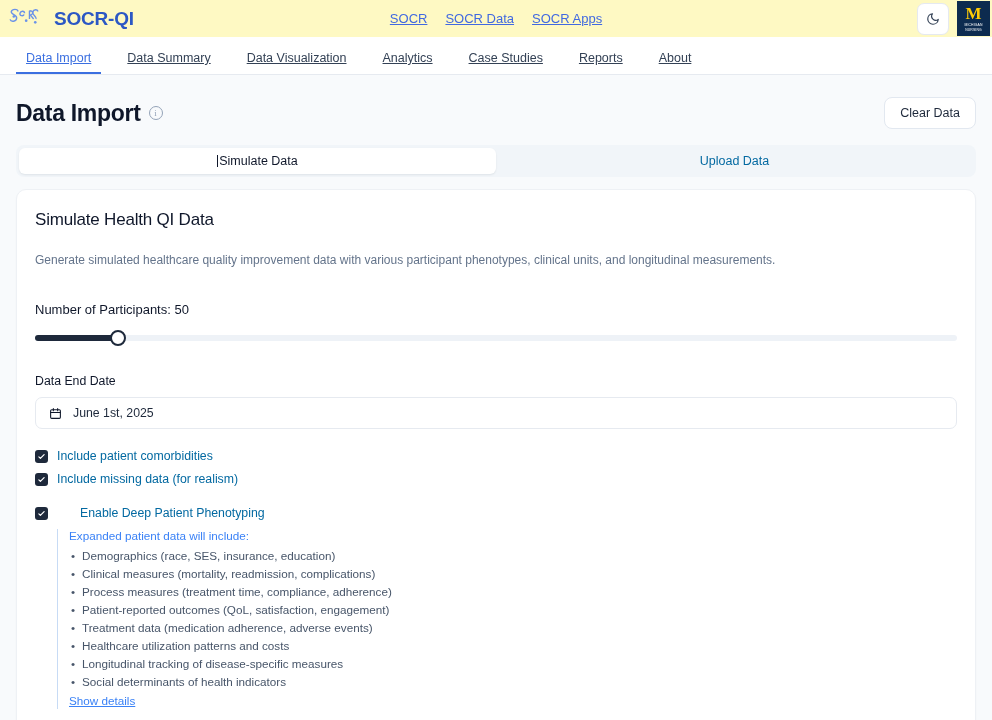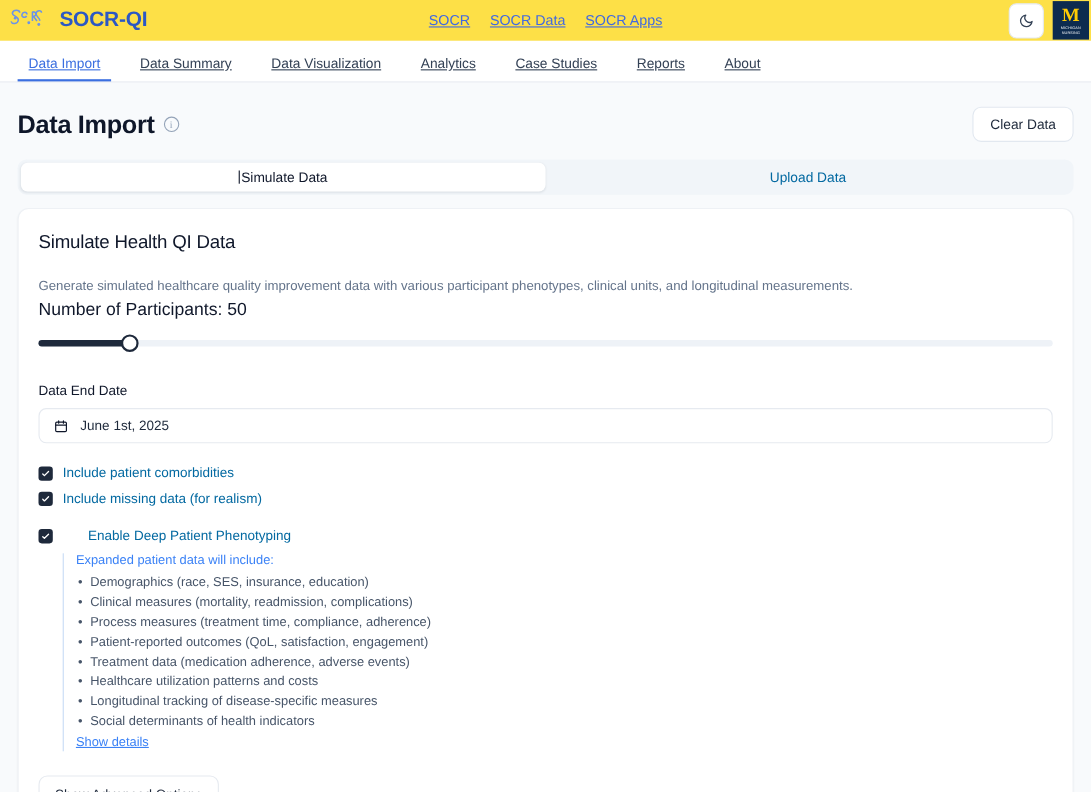--- a/index.html
+++ b/index.html
@@ -7,21 +7,21 @@
     width: 992px; height: 720px;
     background: #f8fafc;
     font-family: "Liberation Sans", sans-serif;
     color: #0f172a;
     overflow: hidden;
   }
 
   
   .topbar {
     height: 37px;
-    background: #fde047;
+    background: #fef9c3;
     display: flex;
     align-items: center;
     position: relative;
     padding: 0 0 0 8px;
   }
   .brand { display: flex; align-items: center; gap: 8px; }
   .brand-logo { width: 38px; height: 28px; display: block; }
   .brand-name {
     font-size: 19px; font-weight: bold; color: #2c58c4;
     letter-spacing: -0.2px;
@@ -122,21 +122,21 @@
     margin: 12px 16px 0 16px;
     background: #ffffff;
     border: 1px solid #eef1f5;
     border-radius: 10px;
     padding: 20px 18px 18px 18px;
     box-shadow: 0 1px 2px rgba(15,23,42,.03);
   }
   .card-title { font-size: 17px; font-weight: normal; letter-spacing: -0.2px; }
   .card-sub { font-size: 12px; color: #64748b; margin-top: 23px; }
 
-  .slider-label { font-size: 16px; margin-top: 6px; color: #0f172a; }
+  .slider-label { font-size: 13px; margin-top: 35px; color: #0f172a; }
   .slider-row { margin-top: 13px; position: relative; height: 16px; }
   .slider-track {
     position: absolute; left: 0; right: 0; top: 5px; height: 6px;
     background: #eef2f7; border-radius: 3px;
   }
   .slider-fill {
     position: absolute; left: 0; top: 5px; height: 6px;
     width: 9%; background: #1e293b; border-radius: 3px;
   }
   .slider-thumb {

